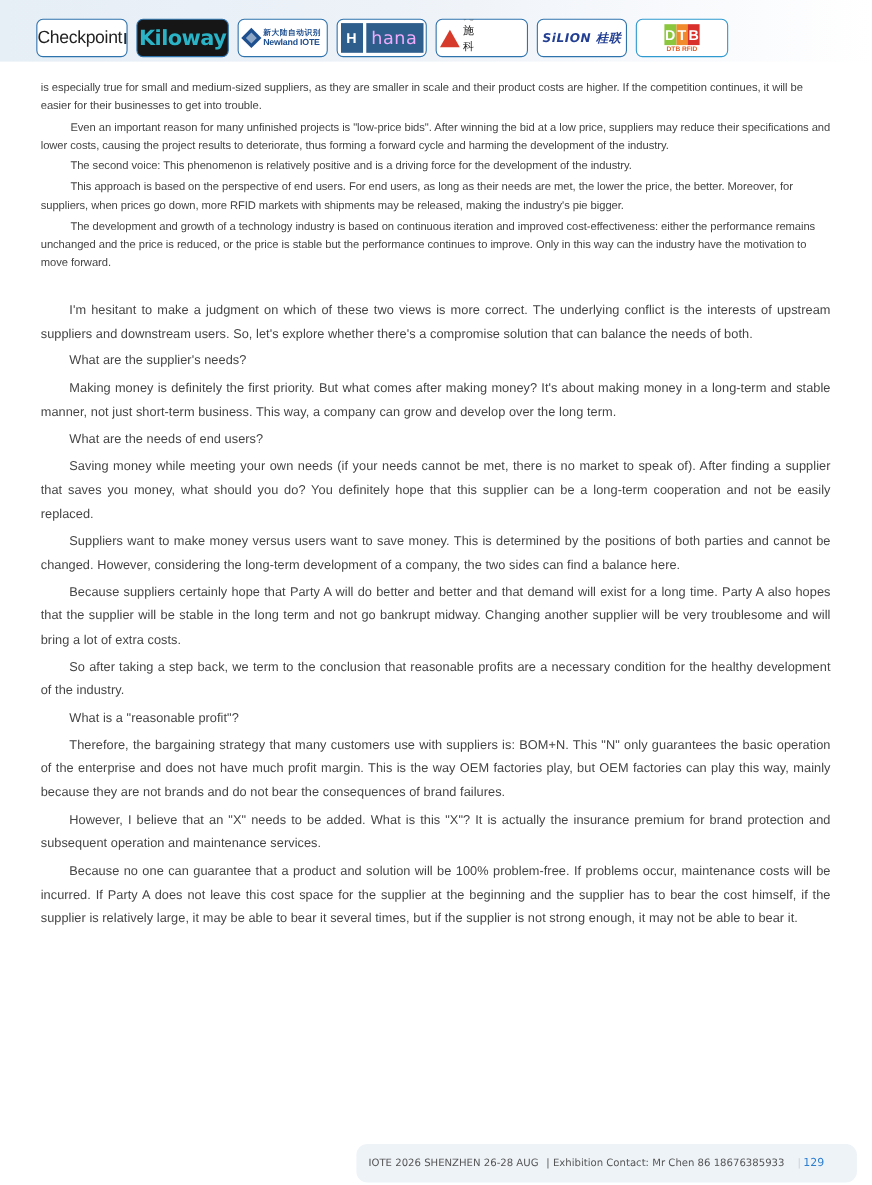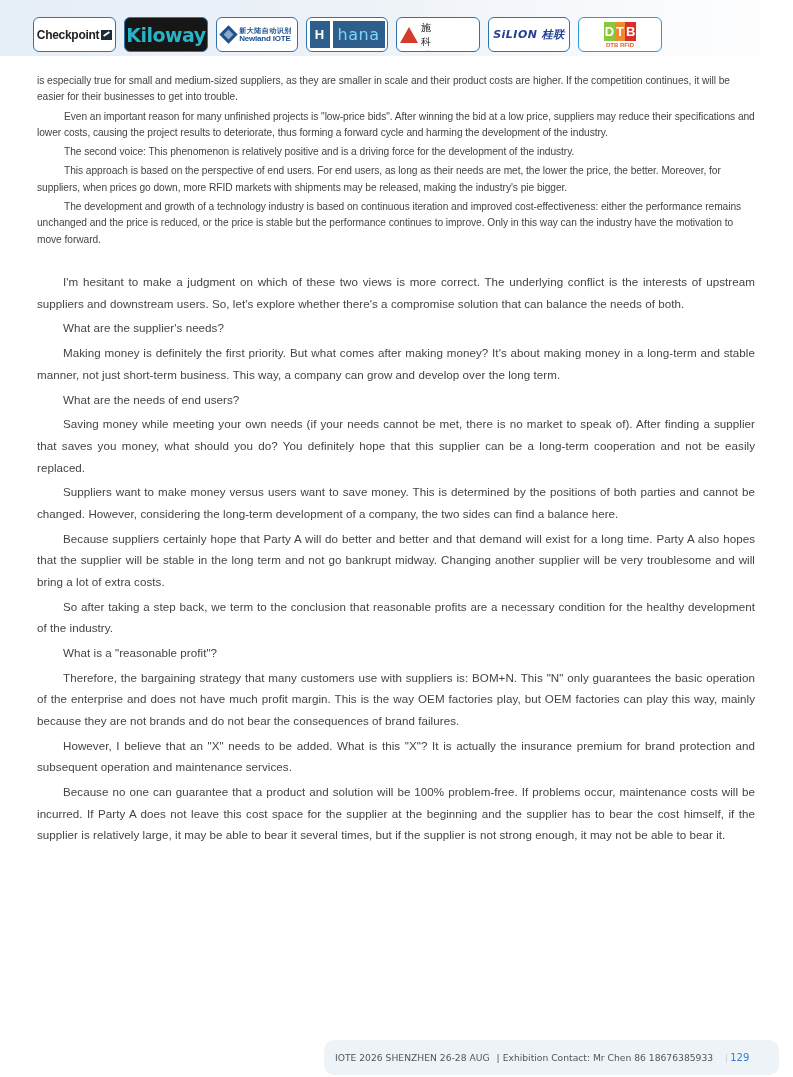--- a/index.html
+++ b/index.html
@@ -18,36 +18,36 @@
       position: relative;
     }
     .logo.checkpoint { width: 83px; }
     .logo.kiloway { width: 84px; background: #161616; border-color: #2f73ad; }
     .logo.newland { width: 82px; }
     .logo.hana { width: 82px; }
     .logo.sense { width: 84px; }
     .logo.silion { width: 82px; }
     .logo.dtb { width: 84px; border-color: #2e9ad0; }
 
-    .cp-text { font-family: "Liberation Sans", sans-serif; font-weight: bold; font-size: 12px; color: #222; letter-spacing: -0.3px; }
+    .cp-text { font-family: "Liberation Sans", sans-serif; font-weight: normal; font-size: 16px; color: #222; letter-spacing: -0.3px; }
     .cp-mark { display: inline-block; width: 11px; height: 10px; background: #1d2b3a; margin-left: 2px; position: relative; vertical-align: -1px; }
     .cp-mark:after { content: ""; position: absolute; left: 2px; top: 3px; width: 7px; height: 2px; background: #fff; transform: rotate(-35deg); }
 
     .kw-text { font-family: "DejaVu Sans", sans-serif; font-weight: bold; font-size: 19px; color: #2ab3c6; letter-spacing: -0.5px; }
 
     .nl-wrap { display: flex; align-items: center; gap: 4px; }
     .nl-diamond { width: 13px; height: 13px; background: #1e4f8f; transform: rotate(45deg); position: relative; }
     .nl-diamond:after { content: ""; position: absolute; left: 3px; top: 3px; width: 7px; height: 7px; background: #fff; opacity: .5; }
     .nl-text { display: flex; flex-direction: column; line-height: 8px; }
     .nl-cn { font-size: 7px; color: #1e4f8f; font-weight: bold; letter-spacing: 0.5px; }
     .nl-en { font-size: 8px; color: #1e4f8f; font-weight: bold; letter-spacing: -0.2px; }
 
     .hana-wrap { display: flex; gap: 3px; height: 27px; }
     .hana-icon { width: 20px; height: 27px; background: #2e5f8c; color: #fff; font-weight: bold; font-size: 13px; display: flex; align-items: center; justify-content: center; }
-    .hana-text { width: 52px; height: 27px; background: #2e5f8c; color: #7dd3fc; font-family: "DejaVu Sans", sans-serif; font-size: 16px; display: flex; align-items: center; justify-content: center; letter-spacing: 0.5px; }
+    .hana-text { width: 52px; height: 27px; background: #2e5f8c; color: #f0abfc; font-family: "DejaVu Sans", sans-serif; font-size: 16px; display: flex; align-items: center; justify-content: center; letter-spacing: 0.5px; }
 
     .sense-wrap { display: flex; flex-direction: row; align-items: flex-start; width: 76px; position: relative; }
     .sense-top { display: flex; align-items: center; gap: 3px; }
     .sense-tri { width: 0; height: 0; border-left: 9px solid transparent; border-right: 9px solid transparent; border-bottom: 16px solid #d63a2a; }
     .sense-cn { font-size: 10px; color: #222; letter-spacing: 1px; font-family: "DejaVu Serif", serif; }
     .sense-en { font-size: 5.5px; color: #222; font-family: "DejaVu Serif", serif; white-space: nowrap; }
     .sense-en b { color: #c4281d; font-style: italic; }
 
     .silion-text { font-family: "DejaVu Sans", sans-serif; font-weight: bold; font-style: italic; font-size: 11px; color: #233f93; letter-spacing: 0.5px; }
 

